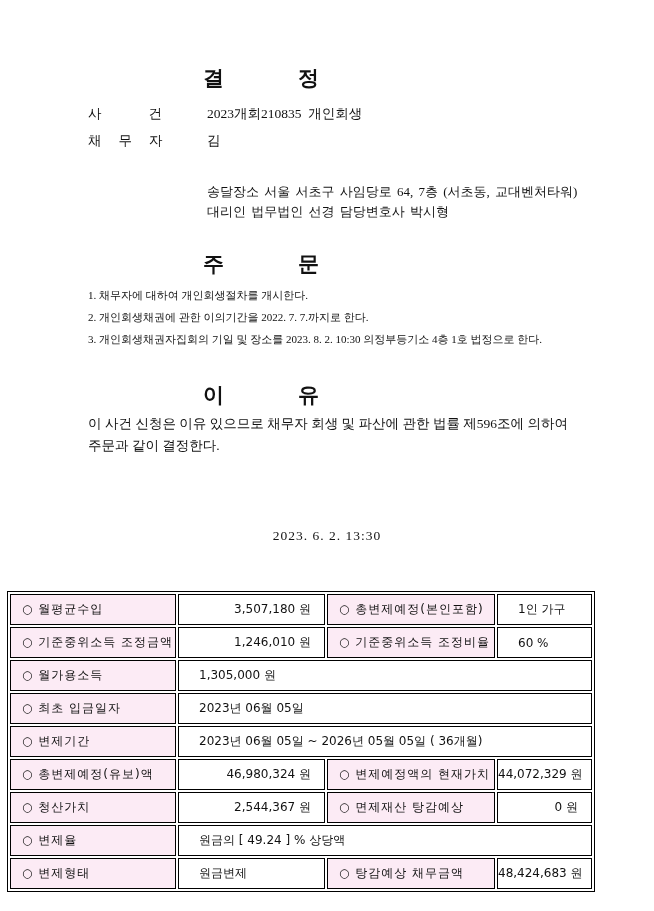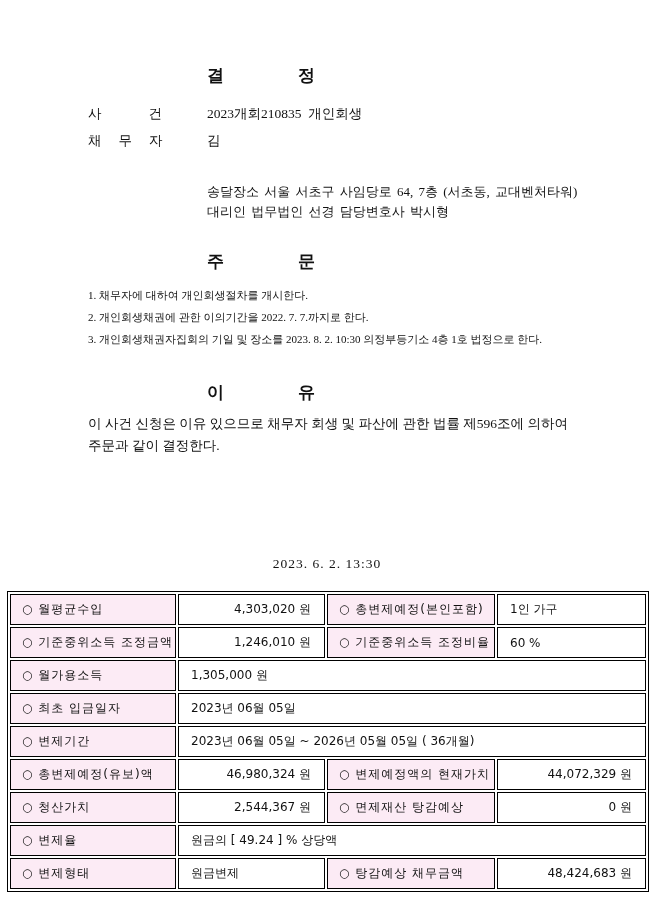--- a/index.html
+++ b/index.html
@@ -15,21 +15,21 @@
   .abs { position:absolute; }
 
   
   .court-title {
     top:30px; left:0; width:654px;
     text-align:center; font-size:17.5px; font-weight:bold;
     letter-spacing:20px; padding-left:20px; white-space:nowrap;
   }
   .big-heading {
     left:0; width:522px;
-    text-align:center; font-size:17px; font-weight:bold;
+    text-align:center; font-size:21px; font-weight:bold;
     letter-spacing:74px; padding-left:74px; white-space:nowrap;
   }
   .decision-title { top:64px; }
   .order-heading  { top:250px; }
   .reason-heading { top:381px; }
 
   
   .info-row { left:0; width:606px; height:20px; font-size:13.5px; }
   .case-row   { top:105px; }
   .debtor-row { top:132px; }
@@ -50,42 +50,42 @@
   .order-item {
     text-align:justify; word-break:break-all;
     padding-left:19px; text-indent:-19px;
   }
   .reason-par {
     top:413px; left:88px; width:480px;
     font-size:13.5px; line-height:22px;
     text-align:justify; word-break:break-all;
   }
   .datetime-line {
-    top:556px; left:0; width:654px;
+    top:528px; left:0; width:654px;
     text-align:center; font-size:13.5px; letter-spacing:1px;
   }
 
   
   .summary-table {
     position:absolute; top:591px; left:7px;
-    width:642px; table-layout:fixed;
+    width:588px; table-layout:fixed;
     border:1px solid #000000;
     border-collapse:separate; border-spacing:2px;
     font-family:"DejaVu Sans","Liberation Sans",sans-serif;
     font-size:12px; color:#111111;
     background:#ffffff;
   }
   .summary-table td {
     border:1px solid #000000;
     height:31px; vertical-align:middle;
     background:#ffffff; overflow:hidden; white-space:nowrap;
   }
   td.lab { background:#fcebf5; padding-left:11px; letter-spacing:1px; }
   td.num { text-align:right; padding-right:13px; }
-  td.val { text-align:left;  padding-left:12px; }
+  td.val { text-align:left;  padding-left:20px; }
 </style>
 </head>
 <body>
 
 <div class="page">
 
   <div class="abs big-heading decision-title">결정</div>
 
   <div class="abs info-row case-row">
     <span class="info-label ls-case">사건</span>
@@ -116,21 +116,21 @@
   <table class="summary-table">
     <colgroup>
         <col style="width:166px">
         <col style="width:147px">
         <col style="width:168px">
         <col>
       </colgroup>
     <tbody>
       <tr>
         <td class="lab">○ 월평균수입</td>
-        <td class="num">4,303,020 원</td>
+        <td class="num">3,507,180 원</td>
         <td class="lab">○ 총변제예정(본인포함)</td>
         <td class="val">1인 가구</td>
       </tr>
       <tr>
         <td class="lab">○ 기준중위소득 조정금액</td>
         <td class="num">1,246,010 원</td>
         <td class="lab">○ 기준중위소득 조정비율</td>
         <td class="val">60 %</td>
       </tr>
       <tr>

